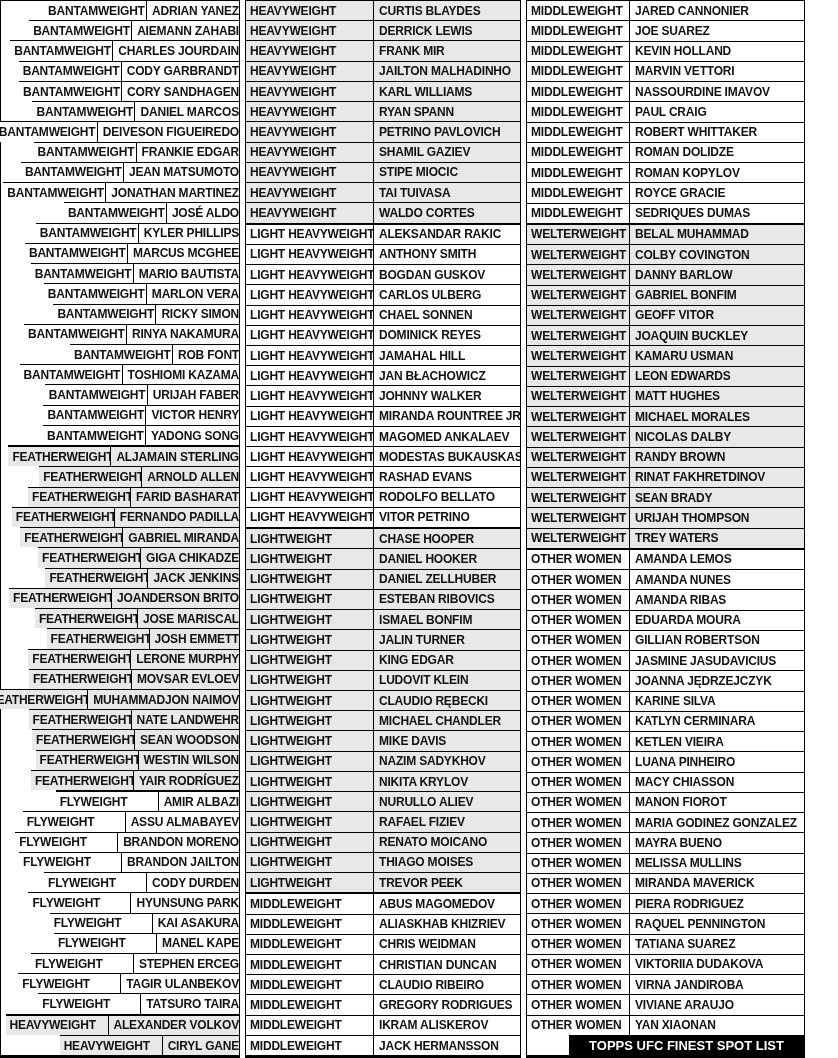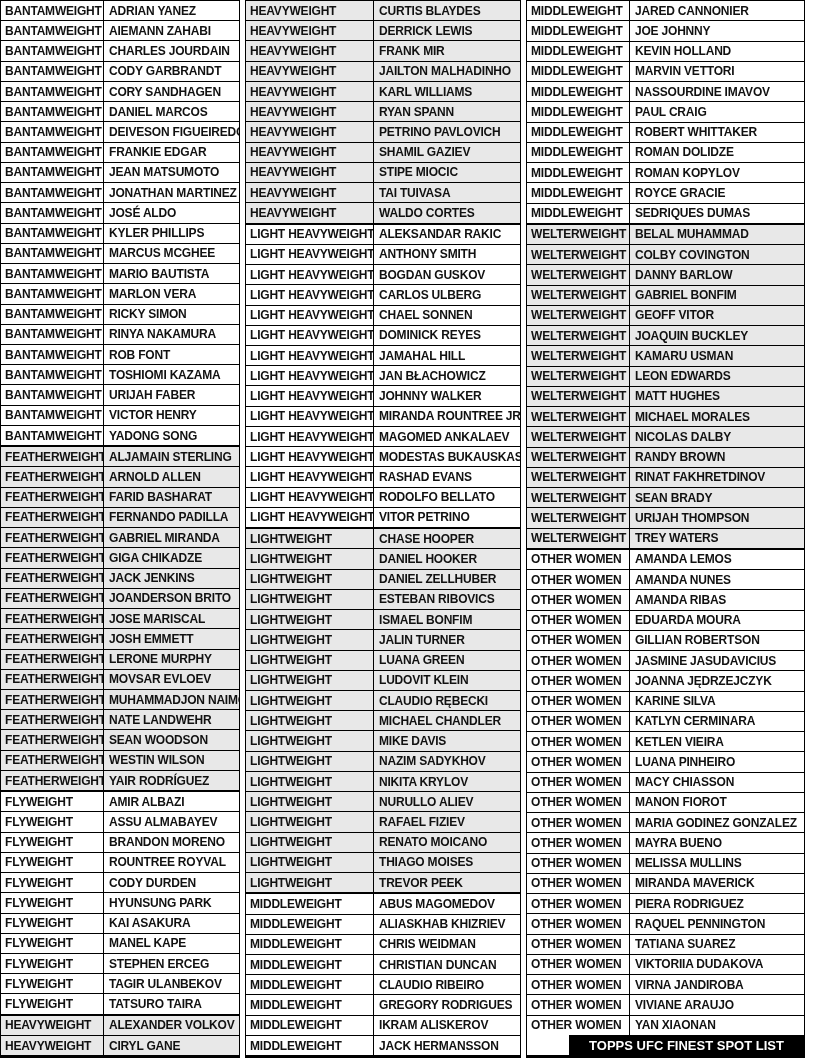--- a/index.html
+++ b/index.html
@@ -16,21 +16,21 @@
     background:var(--gap-bg,#ffffff);
   }
   .colgroup{
     box-sizing:border-box;
     height:1058px;
     display:flex;flex-direction:column;
     border:1px solid var(--border,#000);
     border-bottom-width:3px;
     background:#fff;
   }
-  .colgroup.g1{width:240px;--wcw:103px;}
+  .colgroup.g1{width:240px;align-items:flex-end;--wcw:103px;}
   .colgroup.g2{width:276px;--wcw:128px;}
   .colgroup.g3{width:279px;--wcw:103px;}
   .row{
     flex:1 1 0;
     min-height:0;
     display:flex;flex-direction:row;align-items:stretch;
     border-top:1px solid var(--border,#000);
     overflow:hidden;
   }
   .row:first-child{border-top:none;}
@@ -233,21 +233,21 @@
       <div class="row">
         <div class="cell wc">FLYWEIGHT</div>
         <div class="cell fn">ASSU ALMABAYEV</div>
       </div>
       <div class="row">
         <div class="cell wc">FLYWEIGHT</div>
         <div class="cell fn">BRANDON MORENO</div>
       </div>
       <div class="row">
         <div class="cell wc">FLYWEIGHT</div>
-        <div class="cell fn">ROUNTREE ROYVAL</div>
+        <div class="cell fn">BRANDON JAILTON</div>
       </div>
       <div class="row">
         <div class="cell wc">FLYWEIGHT</div>
         <div class="cell fn">CODY DURDEN</div>
       </div>
       <div class="row">
         <div class="cell wc">FLYWEIGHT</div>
         <div class="cell fn">HYUNSUNG PARK</div>
       </div>
       <div class="row">
@@ -403,21 +403,21 @@
       <div class="row shaded">
         <div class="cell wc">LIGHTWEIGHT</div>
         <div class="cell fn">ISMAEL BONFIM</div>
       </div>
       <div class="row shaded">
         <div class="cell wc">LIGHTWEIGHT</div>
         <div class="cell fn">JALIN TURNER</div>
       </div>
       <div class="row shaded">
         <div class="cell wc">LIGHTWEIGHT</div>
-        <div class="cell fn">LUANA GREEN</div>
+        <div class="cell fn">KING EDGAR</div>
       </div>
       <div class="row shaded">
         <div class="cell wc">LIGHTWEIGHT</div>
         <div class="cell fn">LUDOVIT KLEIN</div>
       </div>
       <div class="row shaded">
         <div class="cell wc">LIGHTWEIGHT</div>
         <div class="cell fn">CLAUDIO RĘBECKI</div>
       </div>
       <div class="row shaded">
@@ -489,21 +489,21 @@
         <div class="cell fn">JACK HERMANSSON</div>
       </div>
     </div>
   <div class="colgroup g3">
       <div class="row">
         <div class="cell wc">MIDDLEWEIGHT</div>
         <div class="cell fn">JARED CANNONIER</div>
       </div>
       <div class="row">
         <div class="cell wc">MIDDLEWEIGHT</div>
-        <div class="cell fn">JOE JOHNNY</div>
+        <div class="cell fn">JOE SUAREZ</div>
       </div>
       <div class="row">
         <div class="cell wc">MIDDLEWEIGHT</div>
         <div class="cell fn">KEVIN HOLLAND</div>
       </div>
       <div class="row">
         <div class="cell wc">MIDDLEWEIGHT</div>
         <div class="cell fn">MARVIN VETTORI</div>
       </div>
       <div class="row">

